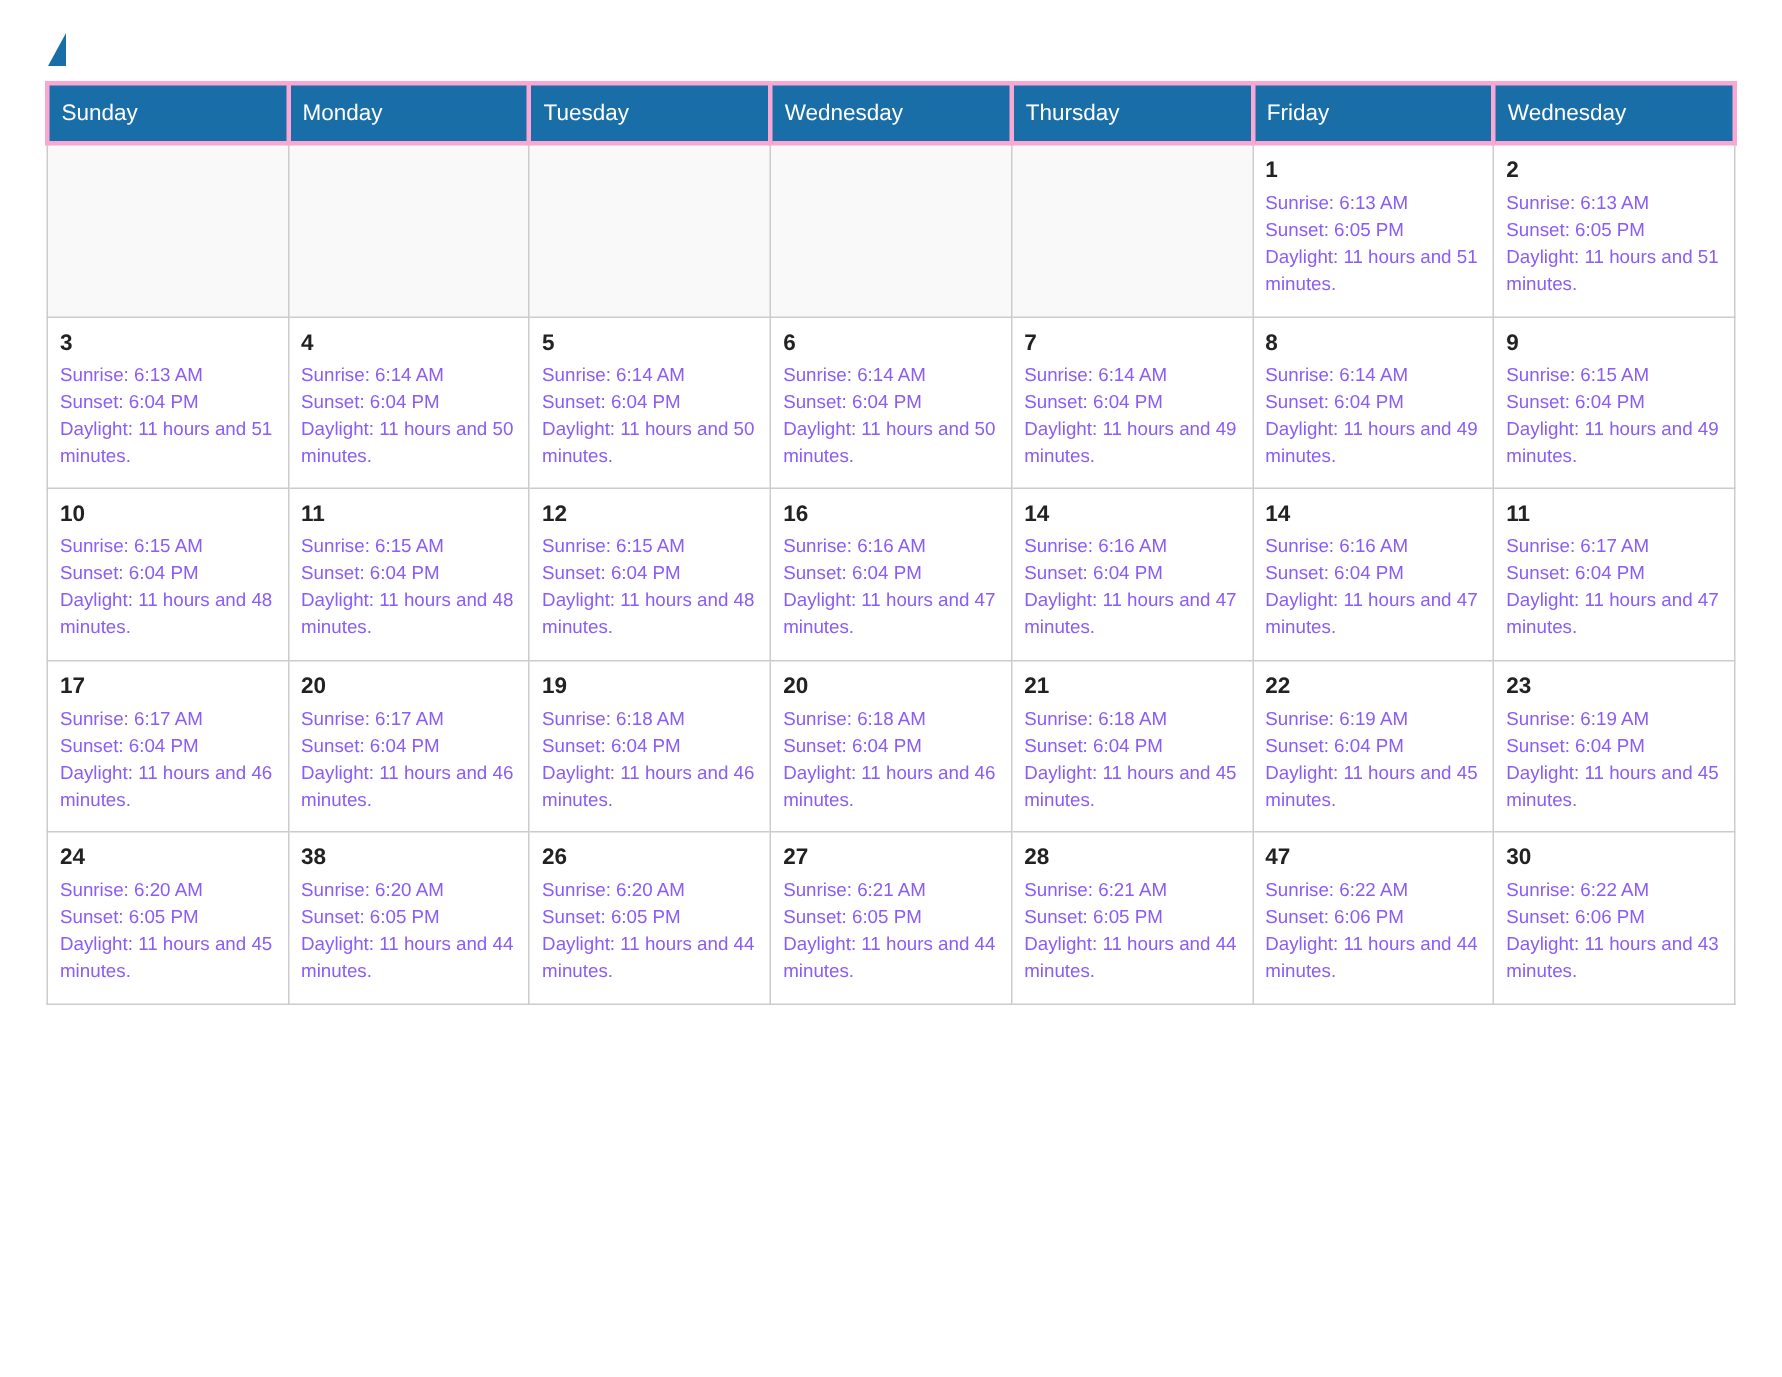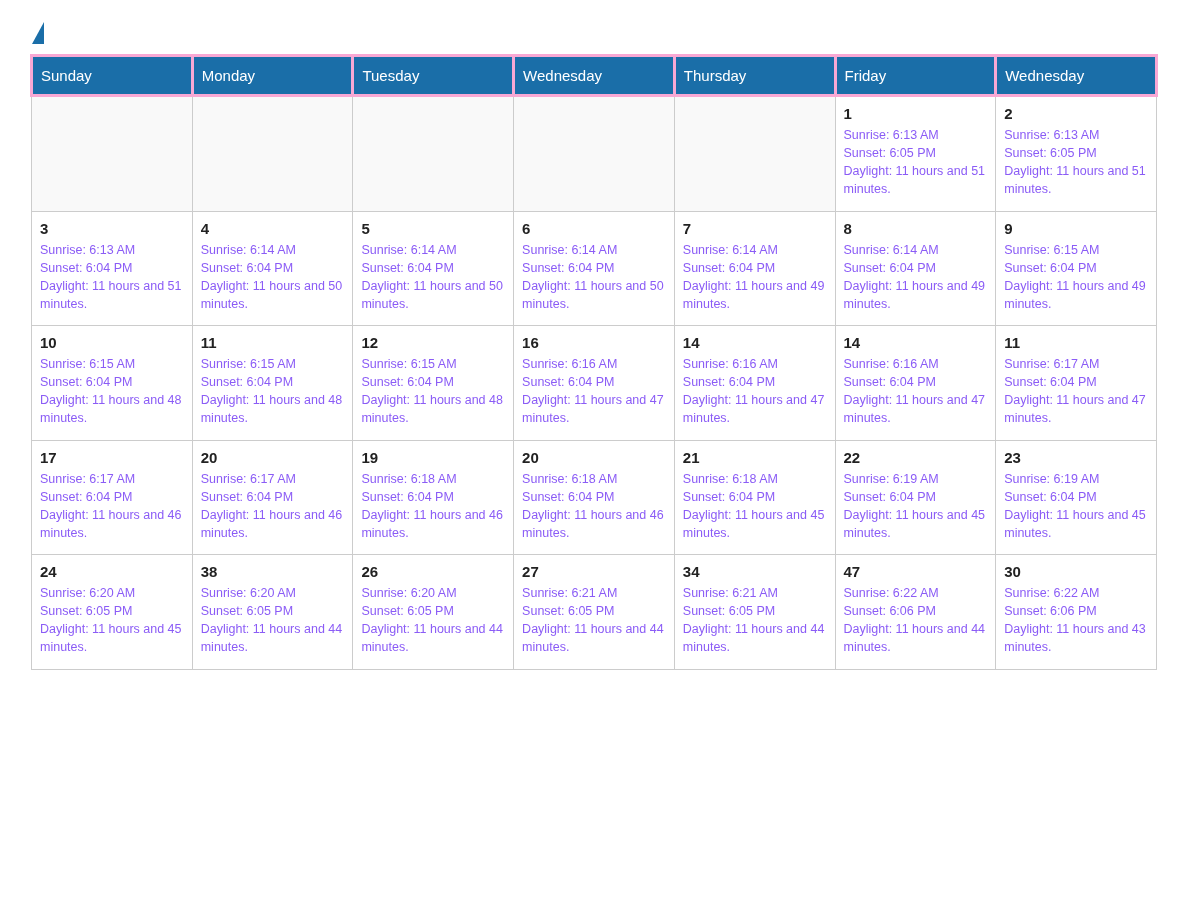--- a/index.html
+++ b/index.html
@@ -249,21 +249,21 @@
         </td>
         <td>
           <span class="day-number">26</span>
           <div class="day-info">Sunrise: 6:20 AM<br>Sunset: 6:05 PM<br>Daylight: 11 hours and 44 minutes.</div>
         </td>
         <td>
           <span class="day-number">27</span>
           <div class="day-info">Sunrise: 6:21 AM<br>Sunset: 6:05 PM<br>Daylight: 11 hours and 44 minutes.</div>
         </td>
         <td>
-          <span class="day-number">34</span>
+          <span class="day-number">28</span>
           <div class="day-info">Sunrise: 6:21 AM<br>Sunset: 6:05 PM<br>Daylight: 11 hours and 44 minutes.</div>
         </td>
         <td>
           <span class="day-number">47</span>
           <div class="day-info">Sunrise: 6:22 AM<br>Sunset: 6:06 PM<br>Daylight: 11 hours and 44 minutes.</div>
         </td>
         <td>
           <span class="day-number">30</span>
           <div class="day-info">Sunrise: 6:22 AM<br>Sunset: 6:06 PM<br>Daylight: 11 hours and 43 minutes.</div>
         </td>

